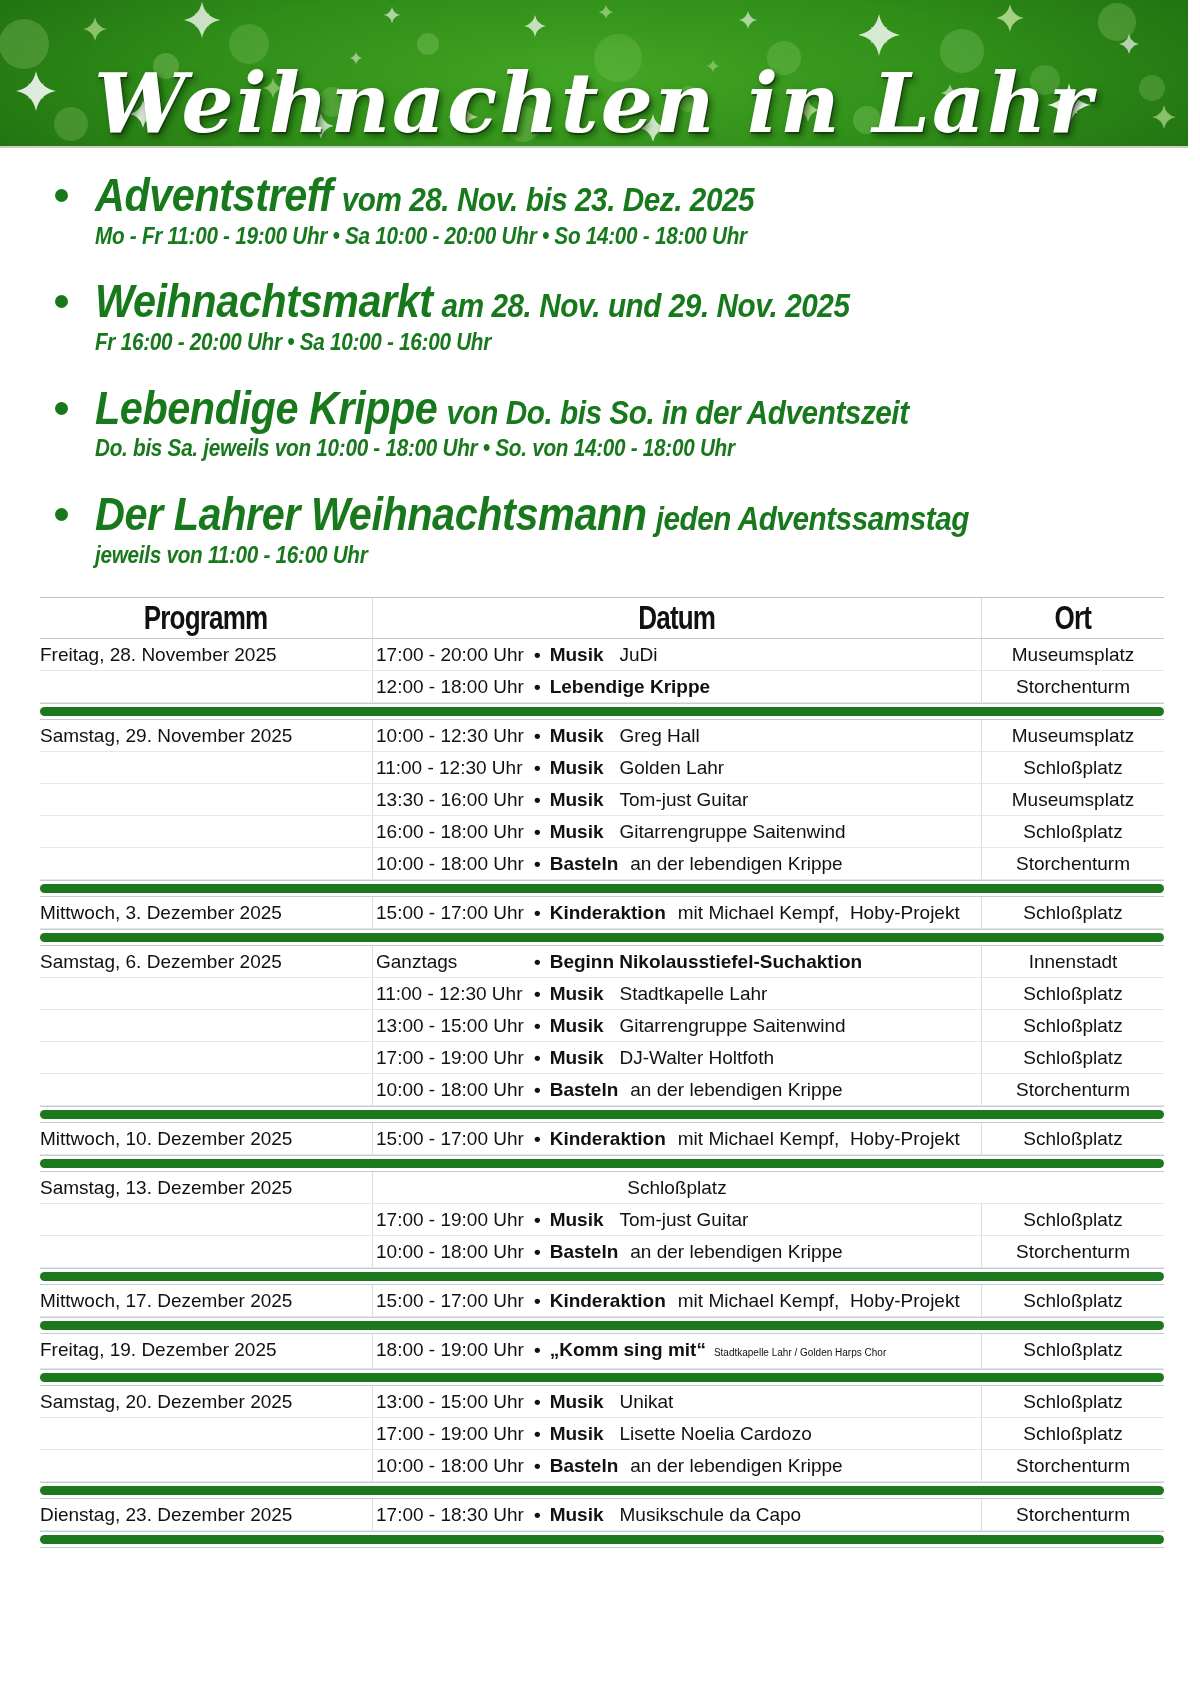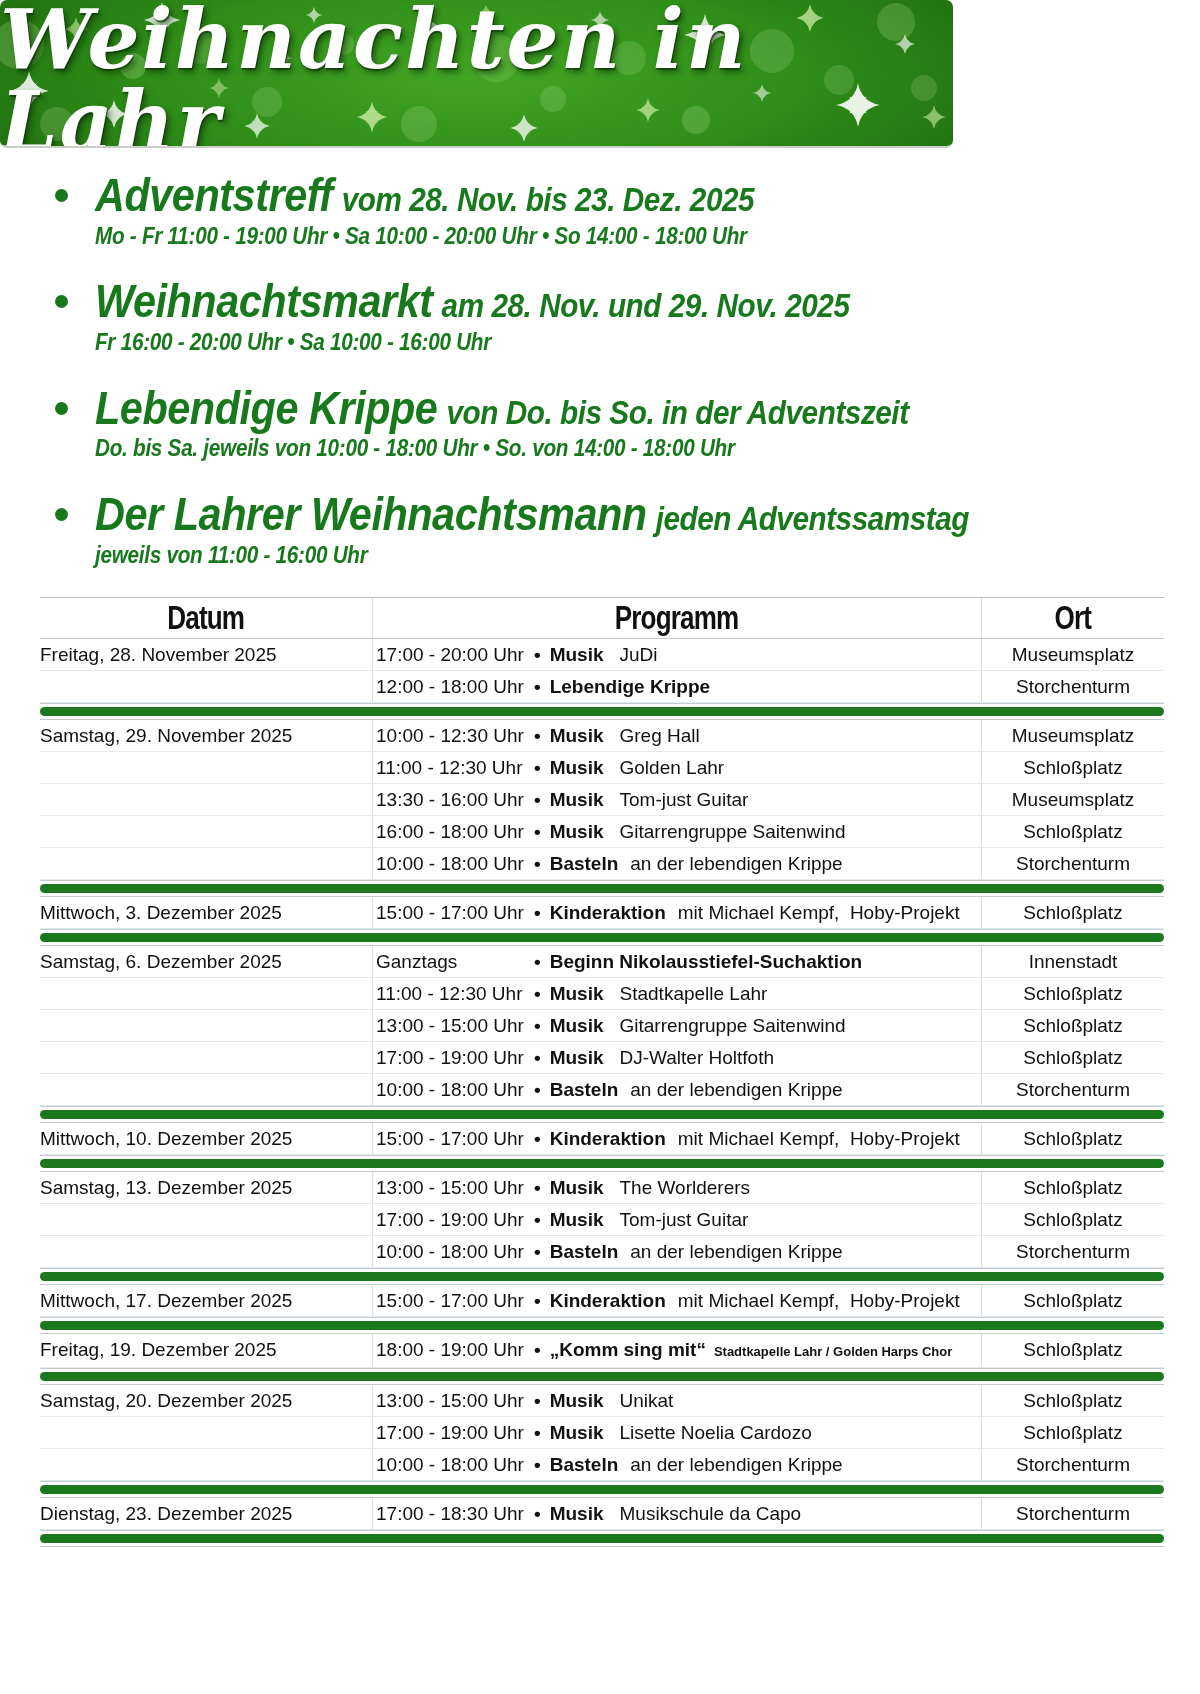--- a/index.html
+++ b/index.html
@@ -11,25 +11,25 @@
   }
   *{margin:0;padding:0;box-sizing:border-box;}
   html,body{background:#ffffff;}
   body{
     width:1200px;height:1694px;position:relative;overflow:hidden;
     font-family:"Liberation Sans",sans-serif;color:#111;
   }
 
   
   .banner{
-    position:relative;width:953px;height:148px;overflow:hidden;
+    position:relative;width:1188px;height:148px;overflow:hidden;
     background:
       radial-gradient(ellipse 90% 170% at 50% 52%, #43a524 0%, #2f8d18 38%, #1e6a0f 72%, #124d09 100%);
     border-bottom:2px solid #c9cfc6;
-    display:flex;align-items:flex-start;justify-content:center;border-radius:7px;
+    display:flex;align-items:flex-end;justify-content:center;
   }
   .banner-title{
     position:relative;z-index:3;color:#ffffff;
     font-family:"DejaVu Serif",serif;font-style:italic;font-weight:bold;
     font-size:82px;letter-spacing:2px;line-height:1;
     text-shadow:3px 4px 6px rgba(8,40,4,.60), 1px 2px 0 rgba(18,66,9,.65);
     transform:translateY(-2px);
   }
   .banner svg.star{position:absolute;z-index:2;}
   .banner .dot{position:absolute;border-radius:50%;z-index:1;}
@@ -73,21 +73,21 @@
   }
   .t-row .c{padding:6px 0;font-size:19px;line-height:19px;}
   .t-row .c1{text-align:left;}
   .t-row .c2{padding-left:3px;border-left:1px solid var(--vline);}
   .t-row .c3{text-align:center;border-left:1px solid var(--vline);}
   .ev-time{display:inline-block;width:158px;}
   .ev-bullet{font-weight:bold;margin:0 9px 0 0;}
   .ev-label{font-weight:bold;}
   .ev-detail{margin-left:12px;white-space:pre-wrap;}
   .ev-detail.wide{margin-left:16px;}
-  .ev-note{font-weight:bold;font-size:13px;margin-left:8px;}
+  .ev-note{font-weight:normal;font-size:10px;margin-left:8px;}
   .t-div{
     border-top:1px solid var(--line);border-bottom:1px solid var(--line);
     padding:3px 0;
   }
   .t-div-bar{height:9px;background:var(--bar-green);border-radius:5px;}
 </style>
 </head>
 <body>
 
 <div class="banner">
@@ -222,24 +222,24 @@
     <span class="hl-bullet"></span>
     <div class="hl-body">
       <div class="hl-heading"><span class="hl-title">Der Lahrer Weihnachtsmann</span><span class="hl-sub">jeden Adventssamstag</span></div>
       <div class="hl-times">jeweils von 11:00 - 16:00 Uhr</div>
     </div>
   </div>
 </div>
 
 <div class="schedule">
   <div class="t-head">
-    <div class="h"><span>Datum</span></div>
     <div class="h">
         <span>Programm</span>
       </div>
+    <div class="h"><span>Datum</span></div>
     <div class="h">
         <span>Ort</span>
       </div>
   </div>
   <div id="schedule-body">
   <div class="t-row">
     <div class="c c1">Freitag, 28. November 2025</div>
     <div class="c c2"><span class="ev-time">17:00 - 20:00 Uhr</span><span class="ev-bullet">•</span><span class="ev-label">Musik</span><span class="ev-detail wide">JuDi</span></div>
     <div class="c c3">Museumsplatz</div>
   </div>
@@ -337,21 +337,20 @@
     <div class="c c2"><span class="ev-time">15:00 - 17:00 Uhr</span><span class="ev-bullet">•</span><span class="ev-label">Kinderaktion</span><span class="ev-detail">mit Michael Kempf,  Hoby-Projekt</span></div>
     <div class="c c3">Schloßplatz</div>
   </div>
 
   <div class="t-div">
     <div class="t-div-bar"></div>
   </div>
 
   <div class="t-row">
     <div class="c c1">Samstag, 13. Dezember 2025</div>
-    <div class="c c2"><span class="ev-time">13:00 - 15:00 Uhr</span><span class="ev-bullet">•</span><span class="ev-label">Musik</span><span class="ev-detail wide">The Worlderers</span></div>
     <div class="c c3">Schloßplatz</div>
   </div>
 
   <div class="t-row">
     <div class="c c1"></div>
     <div class="c c2"><span class="ev-time">17:00 - 19:00 Uhr</span><span class="ev-bullet">•</span><span class="ev-label">Musik</span><span class="ev-detail wide">Tom-just Guitar</span></div>
     <div class="c c3">Schloßplatz</div>
   </div>
 
   <div class="t-row">

